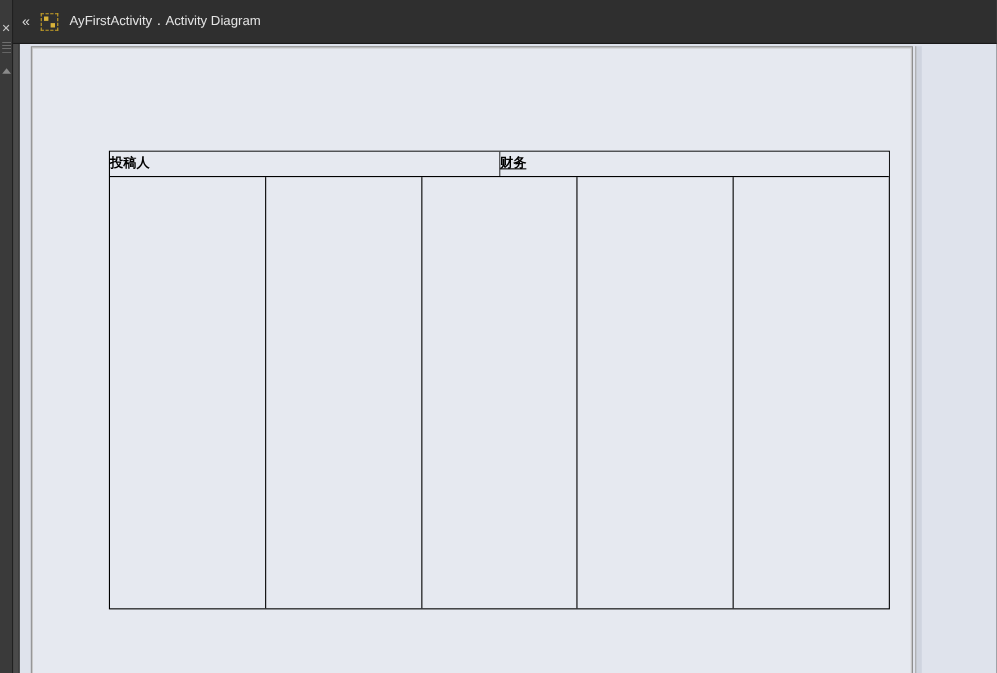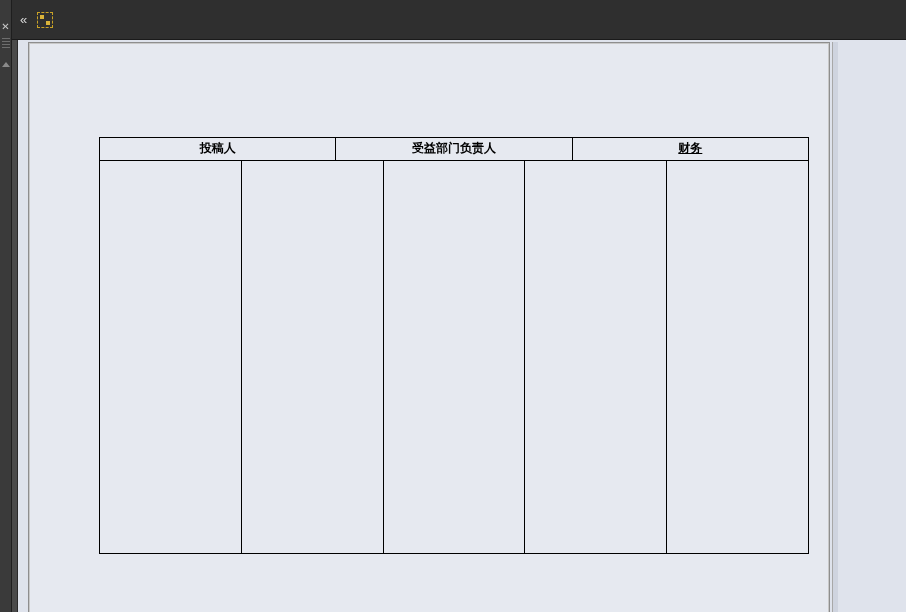--- a/index.html
+++ b/index.html
@@ -136,21 +136,20 @@
       width: 710px;
       border: 1px solid #000;
       background: #e6e9f0;
     }
     .lane-head-row {
       display: flex;
       border-bottom: 1px solid #000;
     }
     .lane-head {
       flex: 1 1 0;
-      text-align: center;
       font-size: 12px;
       font-weight: bold;
       padding: 2px 0 3px 0;
       border-right: 1px solid #000;
       color: #000;
       background: #e6e9f0;
     }
     .lane-head:last-child { border-right: none; text-decoration: underline; }
     .lane-body-row {
       display: flex;
@@ -167,32 +166,32 @@
 
 <div class="left-gutter">
   <div class="close-x">✕</div>
   <div class="stripe"></div>
   <div class="arrow-up"></div>
 </div>
 
 <div class="tabbar">
   <span class="collapse-chevrons">«</span>
   <span class="doc-icon"></span>
+  <span class="title">AyFirstActivity．Activity Diagram</span>
 </div>
 
 <div class="editor-outer">
   <div class="ruler-v"></div>
   <div class="canvas-scroll">
 
     <div class="page">
 
       <div class="swimlanes">
         <div class="lane-head-row">
           <div class="lane-head">投稿人</div>
-          <div class="lane-head">受益部门负责人</div>
           <div class="lane-head">财务</div>
         </div>
         <div class="lane-body-row">
           <div class="lane-body"></div>
           <div class="lane-body"></div>
           <div class="lane-body"></div>
           <div class="lane-body"></div>
           <div class="lane-body"></div>
         </div>
       </div>

